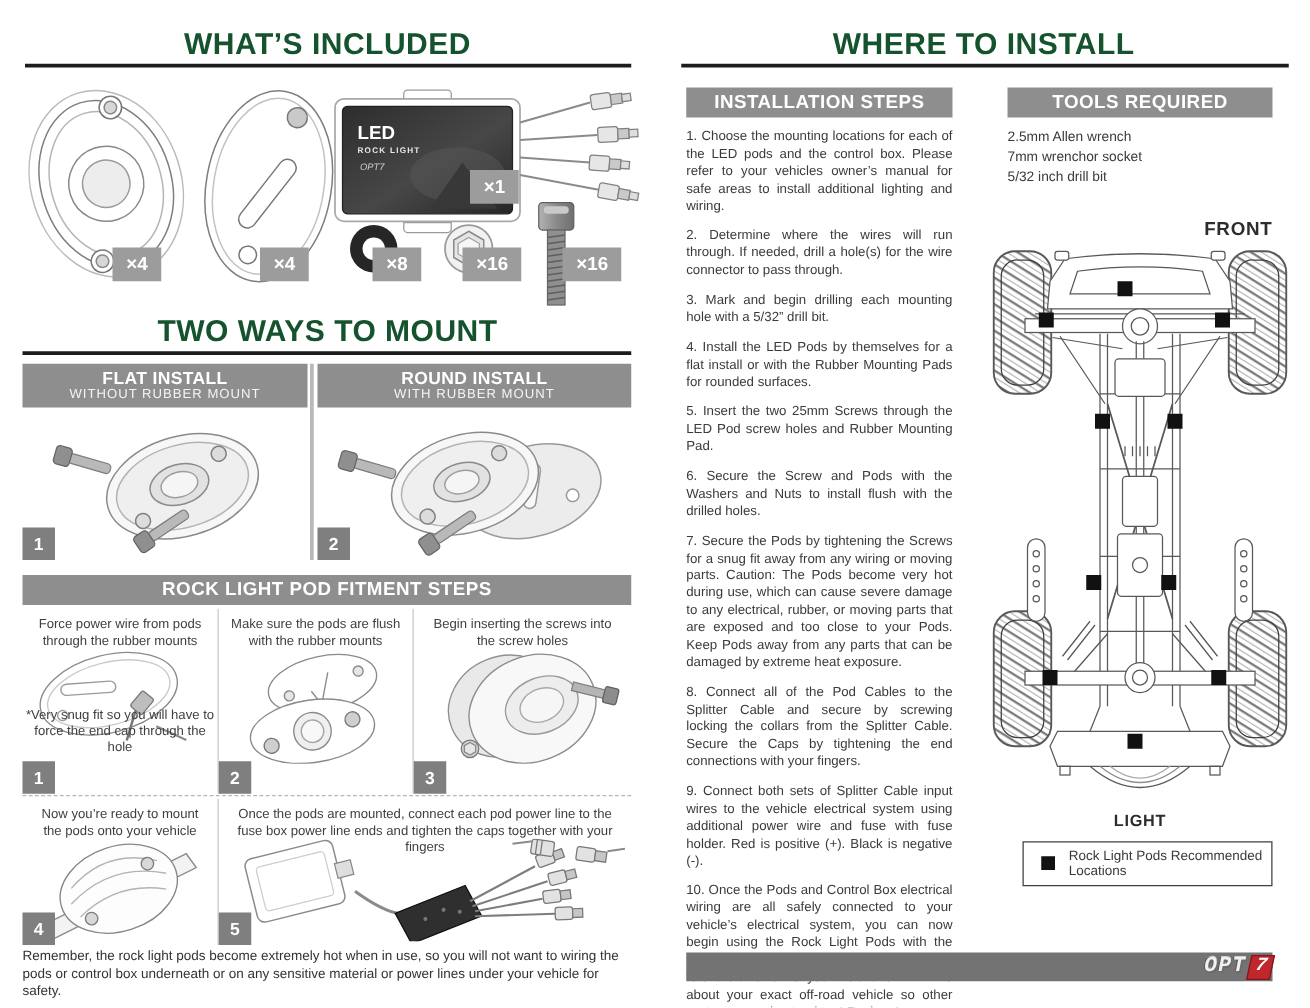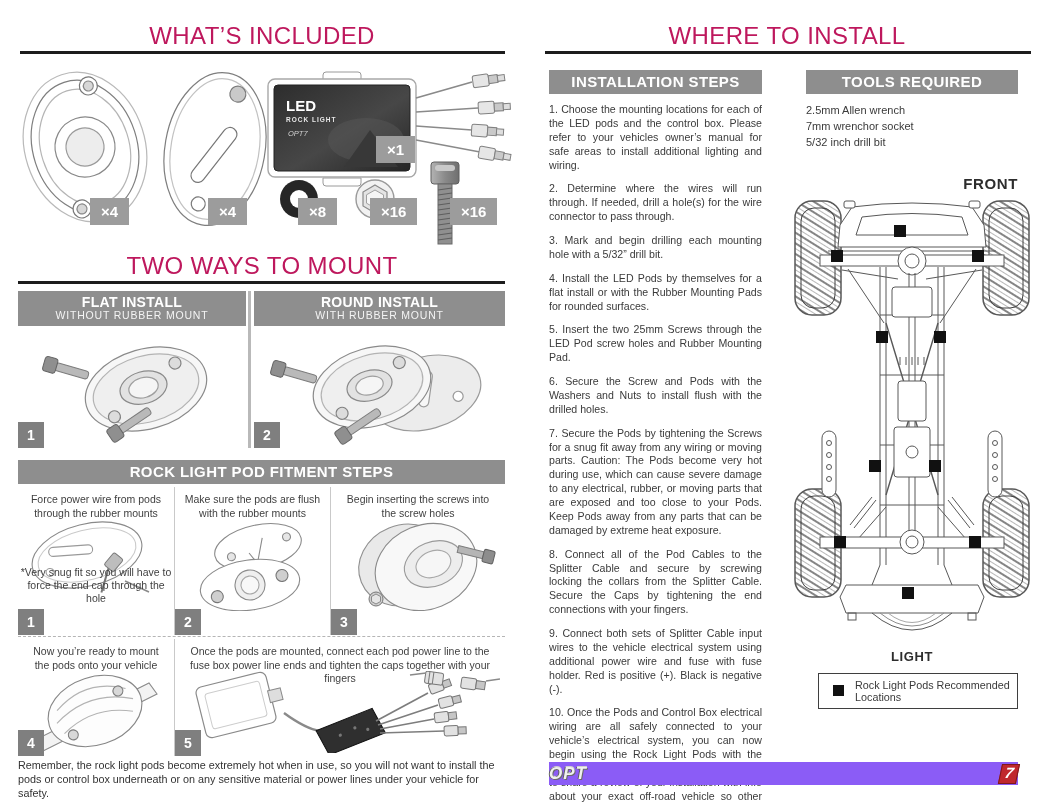--- a/index.html
+++ b/index.html
@@ -1,22 +1,22 @@
 <!DOCTYPE html>
 <html><head>
 <meta charset="utf-8">
 <style>
   * { box-sizing: border-box; margin: 0; padding: 0; }
   html,body { background:#ffffff; }
   body { font-family: "Liberation Sans", "DejaVu Sans", sans-serif; }
   .page { position:relative; width:1048px; height:806px; background:#fff; overflow:hidden; }
 
   
-  .big-title { position:absolute; width:100%; text-align:center; font-size:24px; font-weight:400;
-               letter-spacing:0.4px; color:#be185d; }
+  .big-title { position:absolute; width:100%; text-align:center; font-size:24px; font-weight:700;
+               letter-spacing:0.4px; color:#14532d; }
   .rule { position:absolute; height:3px; background:#1c1c1c; }
   .grayhdr { background:#8e8e8e; color:#fff; font-weight:700; font-size:15px; letter-spacing:0.4px;
              text-align:center; padding:3px 0 4px; }
   .numbadge { position:absolute; left:0; bottom:0; width:26px; height:26px; background:#7f7f7f;
               color:#fff; font-weight:700; font-size:14px; display:flex; align-items:center;
               justify-content:center; }
   .qty-badge { position:absolute; height:27px; padding:0 11px; background:#9c9c9c; color:#fff;
                font-weight:700; font-size:15px; display:flex; align-items:center; justify-content:center; }
 
   
@@ -65,22 +65,22 @@
   .tools-list { margin-top:9px; font-size:11px; line-height:1.45; color:#3a3a3a; }
   .front-label { margin-top:24px; text-align:right; font-weight:700; font-size:15px;
                  letter-spacing:0.6px; color:#2d2d2d; }
   .chassis { display:block; margin-left:-18px; margin-top:3px; }
   .rear-label { margin-top:2px; text-align:center; font-weight:700; font-size:13px;
                 letter-spacing:0.6px; color:#2d2d2d; }
   .legend { margin-top:9px; border:1.5px solid #3f3f3f; display:flex; align-items:center;
             gap:11px; padding:5px 0 5px 14px; font-size:10.8px; color:#3a3a3a;margin-left:12px; }
   .legend-sq { width:11px; height:11px; background:#111; flex:0 0 auto; }
 
-  .brandbar { position:absolute; left:9px; top:762px; width:469px; height:23px; background:#8b5cf6;
-              display:flex; align-items:center; justify-content:space-between; }
+  .brandbar { position:absolute; left:9px; top:762px; width:469px; height:23px; background:#737373;
+              display:flex; align-items:center; justify-content:flex-end;font-family:Liberation Mono, monospace; }
   .opt-text { font-style:italic; font-weight:800; font-size:17px; letter-spacing:1px; color:#f0f0f0;
               text-shadow:-1px 0 0 #5f5f5f, 1px 1px 0 #6a6a6a, 0 -1px 0 #cfcfcf; }
   .opt-seven { display:inline-block; font-style:italic; font-weight:800; font-size:15px; color:#fff;
                background:#c0272d; border:1px solid #7e181c; transform:skewX(-12deg);
                padding:0 4px 1px; margin-left:2px; line-height:1.1; }
 </style>
 </head>
 <body>
 
 <div class="page">
@@ -412,21 +412,21 @@
                 </g>
             </g>
             <line x1="230" y1="4" x2="246" y2="2" stroke="#8a8a8a" stroke-width="1.6"></line>
             <line x1="306" y1="10" x2="320" y2="8" stroke="#8a8a8a" stroke-width="1.6"></line>
           </svg>
         </div>
         <div class="numbadge">5</div>
       </div>
     </div>
 
-    <p class="footnote">Remember, the rock light pods become extremely hot when in use, so you will not want to install the pods or control box underneath or on any sensitive material or power lines under your vehicle for safety.</p>
+    <p class="footnote">Remember, the rock light pods become extremely hot when in use, so you will not want to wiring the pods or control box underneath or on any sensitive material or power lines under your vehicle for safety.</p>
   </div>
 
   <div class="col-right">
 
     <div class="big-title rc-title">WHERE TO INSTALL</div>
     <div class="rule rc-rule"></div>
 
     <div class="install-col">
       <div class="grayhdr">INSTALLATION STEPS</div>
       <div class="steps">

